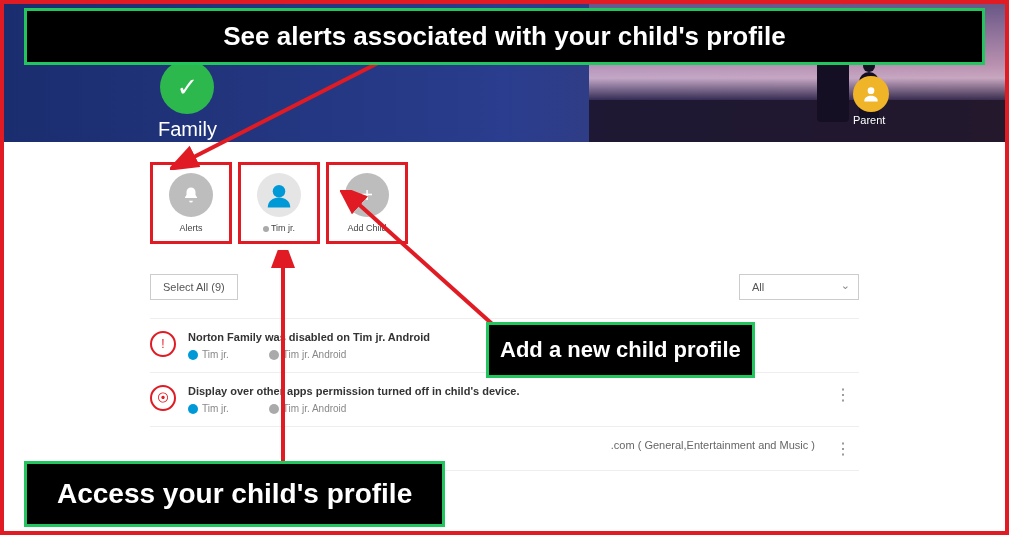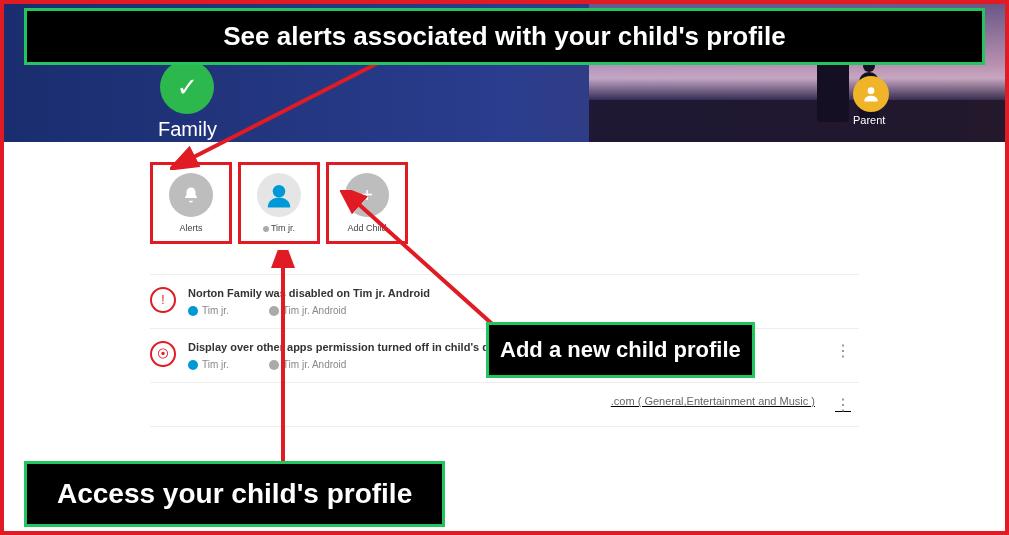--- a/index.html
+++ b/index.html
@@ -258,20 +258,24 @@
           </svg>
       </div>
       <div class="card-label"><span class="status-dot"></span><span>Tim jr.</span></div>
     </div>
     <div class="card card-hl">
       <div class="card-icon-circle plus-bg">+</div>
       <div class="card-label">Add Child</div>
     </div>
   </div>
 
+  <div class="toolbar">
+    <button class="select-all-btn">Select All (9)</button>
+    <div class="filter-dd"><span>All</span></div>
+  </div>
 
   <div class="alert-list">
 
     <div class="alert-row">
       <div class="alert-icon">!</div>
       <div class="alert-body">
         <div class="alert-title">Norton Family was disabled on Tim jr. Android</div>
         <div class="alert-meta">
           <span>
               <span class="mini-icon"></span>
@@ -296,21 +300,21 @@
             </span>
           <span>
               <span class="mini-icon gray"></span>
               <span>Tim jr. Android</span>
             </span>
         </div>
       </div>
       <div class="kebab">⋮</div>
     </div>
 
-    <div class="alert-row" style="justify-content:flex-end;text-decoration:underline;">
+    <div class="alert-row" style="justify-content:flex-end;">
       <div class="alert-body" style="text-align:right;">
         <div class="alert-title" style="font-weight:normal; color:#666;">.com ( General,Entertainment and Music )</div>
       </div>
       <div class="kebab">⋮</div>
     </div>
 
   </div>
 </div>
 
 <div class="callout callout-top">See alerts associated with your child's profile</div>

